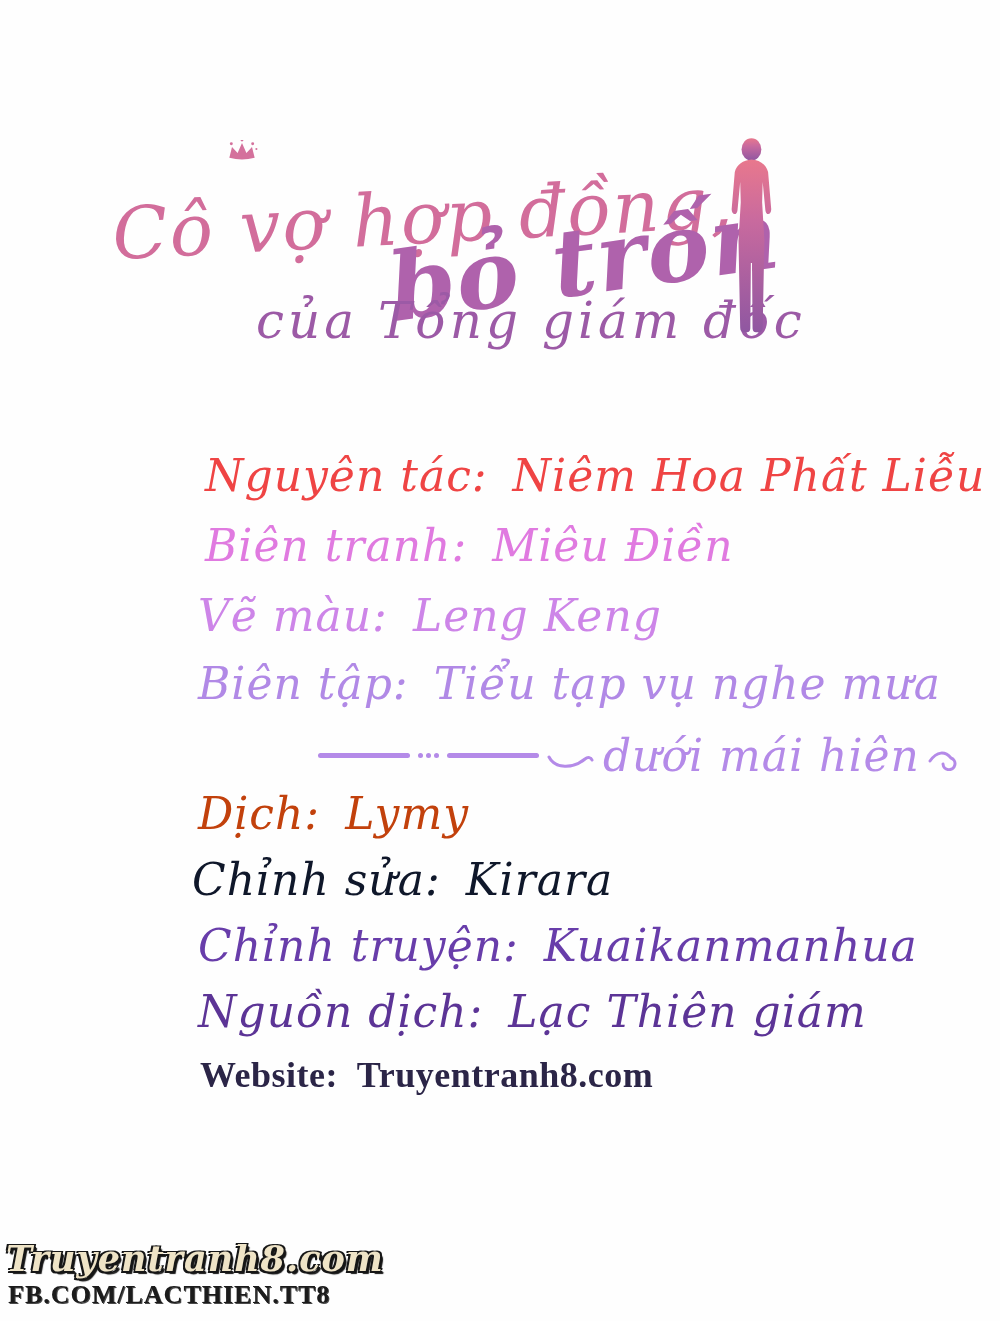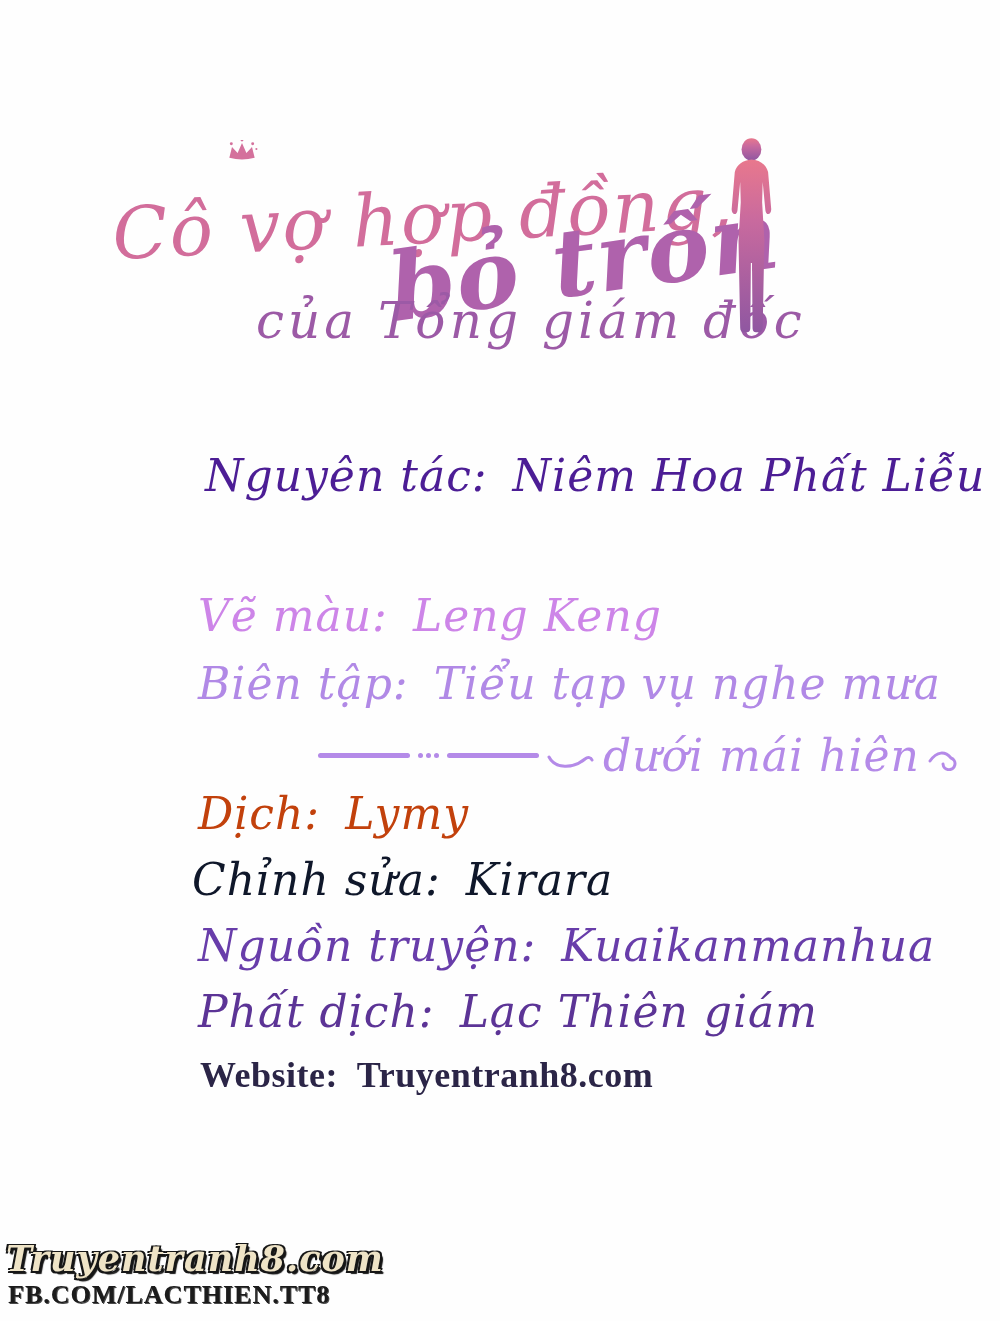--- a/index.html
+++ b/index.html
@@ -79,23 +79,27 @@
         L41.5 40 L41 58 L43 92 L41.5 169.5
         C41.5 172 40.3 173.6 38.3 173.6 L35.5 173.6
         C33.6 173.6 32.6 172.2 32.5 170 L32 112 L31 112 L30.5 170
         C30.4 172.2 29.4 173.6 27.5 173.6 L24.7 173.6
         C22.7 173.6 21.5 172 21.5 169.5 L20 92 L22 58 L21.5 40
         L19.1 65 C18.9 67 18 68.5 16.5 68.5 C15 68.5 13.5 66.5 14 63
         L16.7 31 C18.5 24.5 24 20.5 31.5 20 Z"></path>
     </svg>
   </span>
 
-  <div class="cl" style="top:450px;left:205px;color:#4c1d95">
+  <div class="cl" style="top:450px;left:205px;color:#ef4444">
     <span class="lbl">Nguyên tác:</span>
     <span class="val">Niêm Hoa Phất Liễu</span>
+  </div>
+  <div class="cl" style="top:520px;left:205px;color:#e07ae0">
+    <span class="lbl">Biên tranh:</span>
+    <span class="val">Miêu Điền</span>
   </div>
   <div class="cl" style="top:590px;left:198px;color:#cd85e8">
     <span class="lbl">Vẽ màu:</span>
     <span class="val">Leng Keng</span>
   </div>
   <div class="cl" style="top:658px;left:198px;color:#b189e6">
     <span class="lbl">Biên tập:</span>
     <span class="val">Tiểu tạp vụ nghe mưa</span>
   </div>
 
@@ -122,25 +126,25 @@
 
   <div class="cl" style="top:788px;left:198px;color:#c2410c">
     <span class="lbl">Dịch:</span>
     <span class="val">Lymy</span>
   </div>
   <div class="cl" style="top:854px;left:192px;color:#0f172a">
     <span class="lbl">Chỉnh sửa:</span>
     <span class="val">Kirara</span>
   </div>
   <div class="cl" style="top:920px;left:198px;color:#683daa">
-    <span class="lbl">Nguồn truyện:</span>
+    <span class="lbl">Chỉnh truyện:</span>
     <span class="val">Kuaikanmanhua</span>
   </div>
   <div class="cl" style="top:986px;left:198px;color:#5c3496">
-    <span class="lbl">Phất dịch:</span>
+    <span class="lbl">Nguồn dịch:</span>
     <span class="val">Lạc Thiên giám</span>
   </div>
   <div class="cl cl-serif" style="top:1054px;left:200px;color:#2b2547">
     <span class="lbl">Website:</span>
     <span class="val">Truyentranh8.com</span>
   </div>
 
   <div class="wm1">Truyentranh8.com</div>
   <div class="wm2">FB.COM/LACTHIEN.TT8</div>
 

